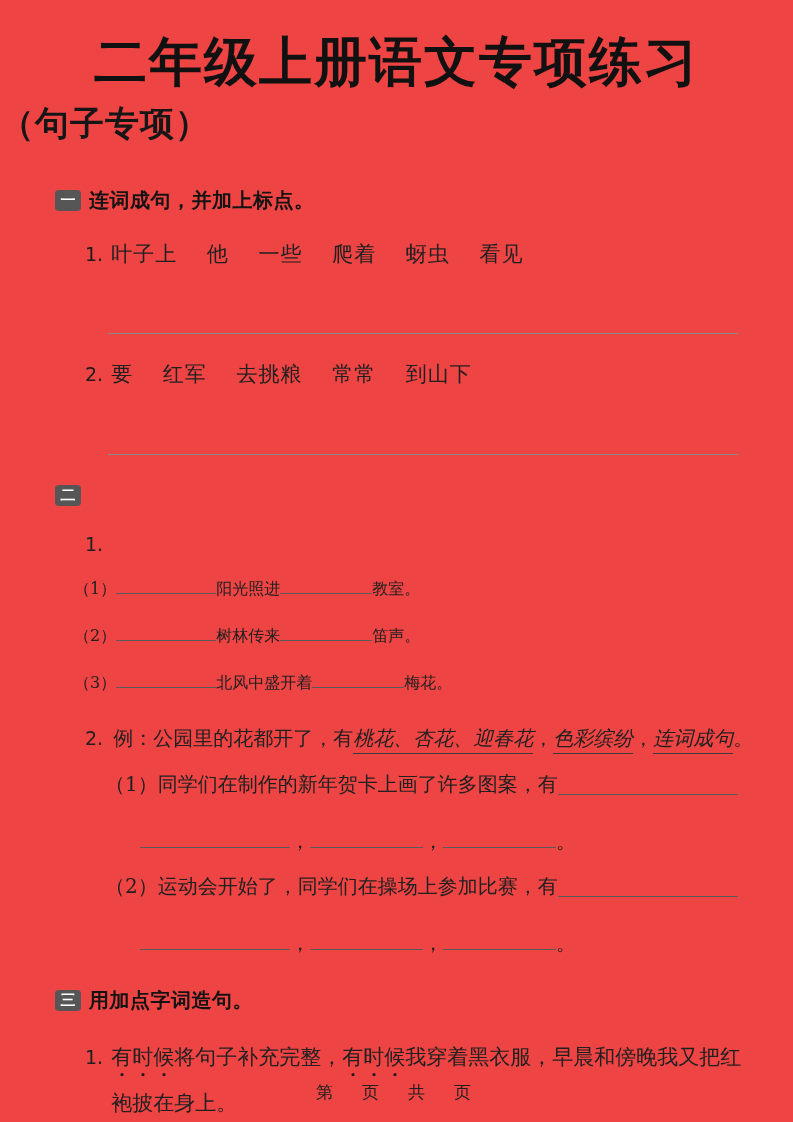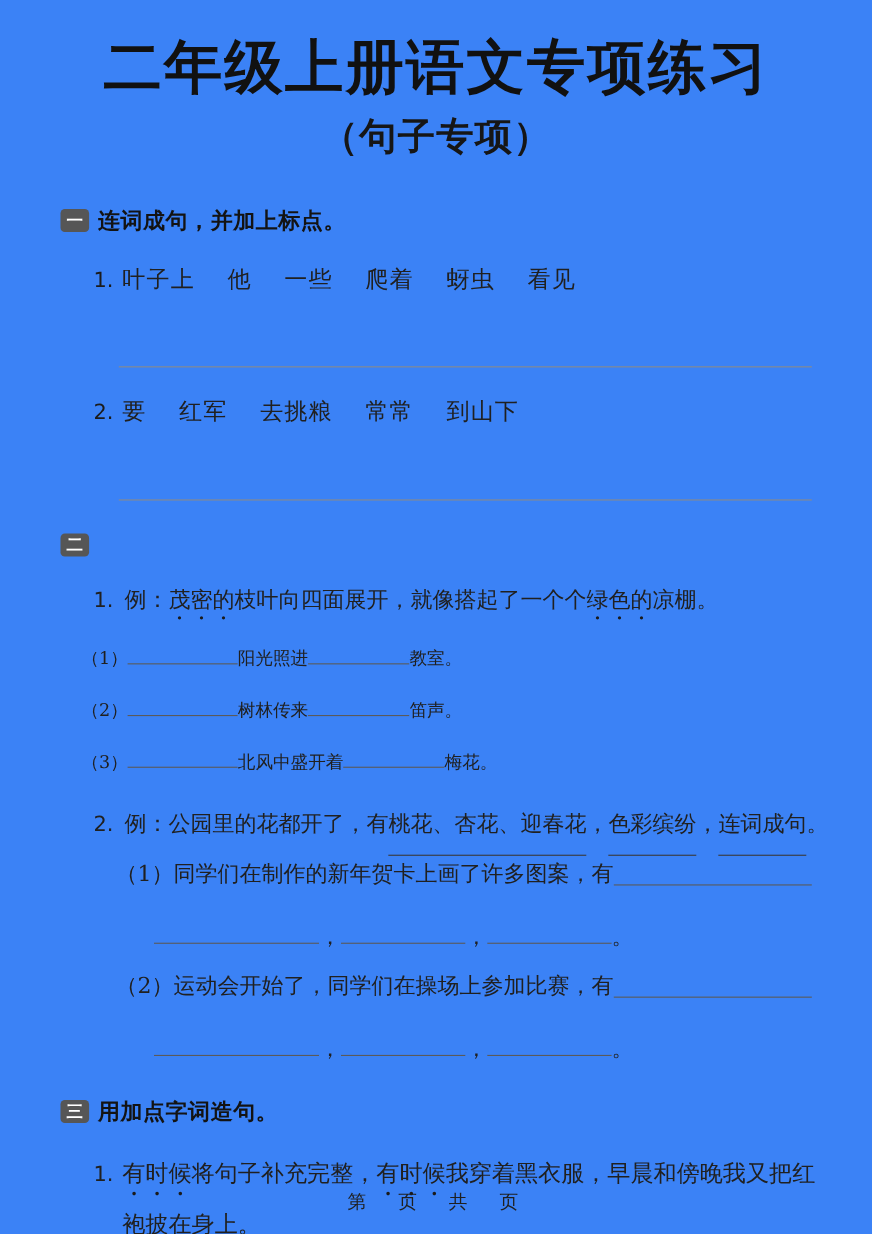--- a/index.html
+++ b/index.html
@@ -4,39 +4,38 @@
 <style>
   html, body {
     margin: 0;
     padding: 0;
     background: #ffffff;
   }
   .page {
     position: relative;
     width: 793px;
     height: 1122px;
-    background: #3b82f6;
+    background: #ef4444;
     color: #1b1b1b;
     overflow: hidden;
     font-family: "DejaVu Sans", sans-serif;
   }
   
   .title {
     margin: 0;
     padding-top: 32px;
     text-align: center;
     font-size: 53px;
     font-weight: 900;
     letter-spacing: 2px;
     line-height: 1.15;
     color: #111;
     font-family: "DejaVu Sans", sans-serif;
   }
   .subtitle {
-    text-align: center;
     font-size: 34px;
     font-weight: 600;
     letter-spacing: 1px;
     margin-top: 8px;
     color: #161616;
   }
   
   .sec-head {
     display: flex;
     align-items: center;
@@ -98,21 +97,22 @@
   
   .em-dots {
     -webkit-text-emphasis: filled dot #1a1a1a;
     -webkit-text-emphasis-position: under left;
     text-emphasis: filled dot #1a1a1a;
     text-emphasis-position: under left;
   }
   
   .u {
     border-bottom: 1.3px solid #3a3a3a;
-    padding-bottom: 17px;
+    padding-bottom: 3px;
+    font-style: italic;
   }
   
   .fill-row {
     margin-left: 74px;
     margin-top: 15px;
     font-size: 16px;
     line-height: 2.0;
     white-space: nowrap;
   }
   .blank {
@@ -217,23 +217,20 @@
     <span class="words">要　 红军　 去挑粮　 常常　 到山下</span>
   </div>
   <div class="ans-line l2"></div>
 
   <div class="sec-head">
     <span class="sec-icon">二</span>
   </div>
 
   <div class="example-row kai">
     <span class="num">1.</span>
-    <span>
-      <span>例：</span><span class="em-dots">茂密的</span><span>枝叶向四面展开，就像搭起了一个个</span><span class="em-dots">绿色的</span><span>凉棚。</span>
-    </span>
   </div>
 
   <div class="fill-row kai">
     <span>（1）</span><span class="blank w100"></span><span>阳光照进</span><span class="blank w92"></span><span>教室。</span>
   </div>
   <div class="fill-row kai">
     <span>（2）</span><span class="blank w100"></span><span>树林传来</span><span class="blank w92"></span><span>笛声。</span>
   </div>
   <div class="fill-row kai">
     <span>（3）</span><span class="blank w100"></span><span>北风中盛开着</span><span class="blank w92"></span><span>梅花。</span>

